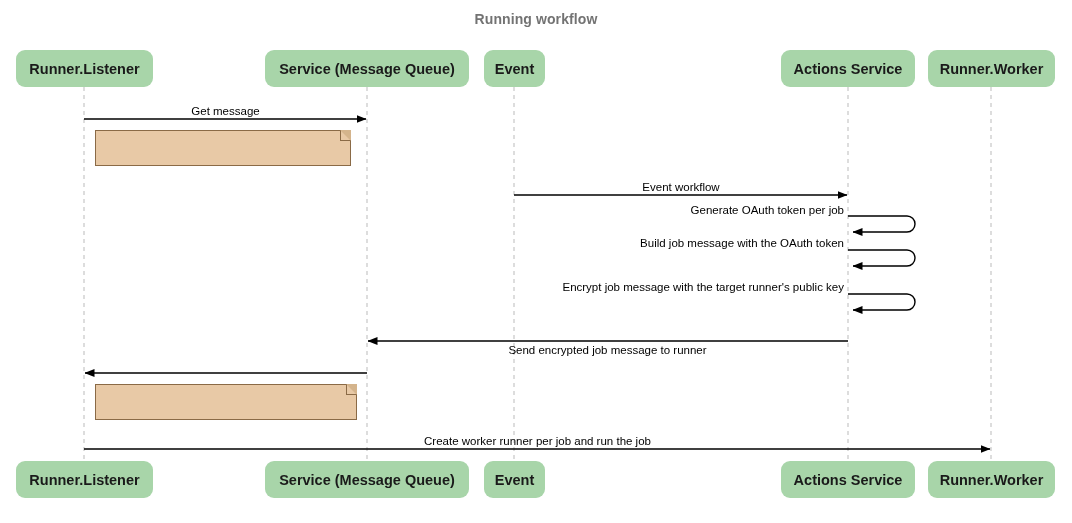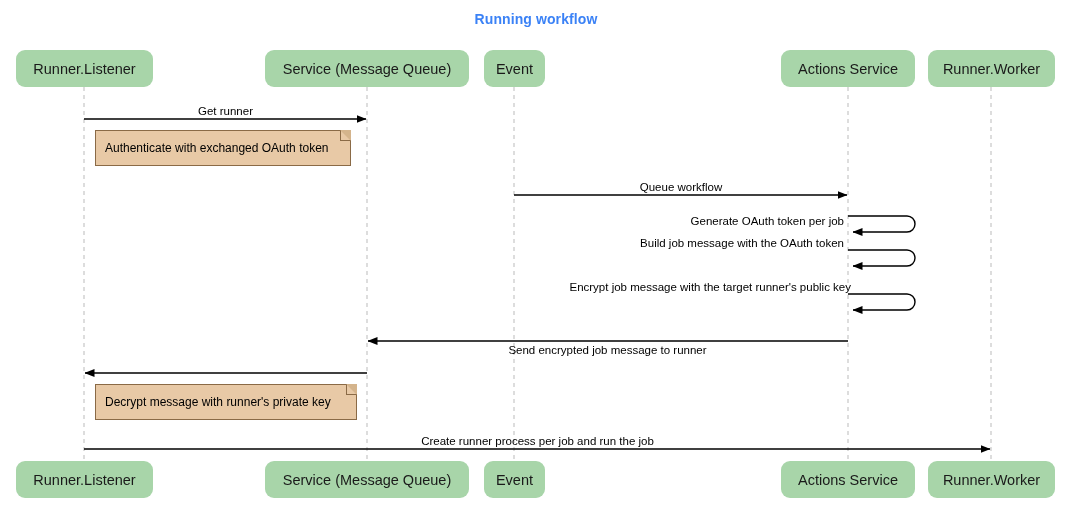--- a/index.html
+++ b/index.html
@@ -28,36 +28,37 @@
     display: block;
   }
   .diagram-title {
     position: absolute;
     left: 0;
     top: 11px;
     width: 1072px;
     text-align: center;
     font-size: 14px;
     font-weight: bold;
-    color: #3b82f6;
+    color: #737373;
     font-family: "Liberation Sans", sans-serif;
     letter-spacing: 0.1px;
   }
   .participant {
     position: absolute;
     box-sizing: border-box;
     background: #a8d5a9;
     border-radius: 9px;
     display: flex;
     align-items: center;
     justify-content: center;
     color: #1a1a1a;
     font-size: 14.5px;
     font-family: "Liberation Sans", sans-serif;
     white-space: nowrap;
+    font-weight: bold;
   }
   .msg-label {
     position: absolute;
     font-size: 11.5px;
     color: #000000;
     font-family: "Liberation Sans", sans-serif;
     white-space: nowrap;
     line-height: 12px;
   }
   .msg-label.center { transform: translateX(-50%); }
@@ -161,35 +162,33 @@
         <span>Event</span>
       </div>
       <div class="participant" style="left: 781px; top: 461px; width: 134px; height: 37px;">
         <span>Actions Service</span>
       </div>
       <div class="participant" style="left: 928px; top: 461px; width: 127px; height: 37px;">
         <span>Runner.Worker</span>
       </div>
     </div>
   <div id="message-labels">
-      <div class="msg-label center" style="left: 225.5px; top: 105px;">Get runner</div>
-      <div class="msg-label center" style="left: 681px; top: 181px;">Queue workflow</div>
-      <div class="msg-label right" style="left: 844px; top: 215px; padding-left: 38px;">Generate OAuth token per job</div>
+      <div class="msg-label center" style="left: 225.5px; top: 105px;">Get message</div>
+      <div class="msg-label center" style="left: 681px; top: 181px;">Event workflow</div>
+      <div class="msg-label right" style="left: 844px; top: 204px; padding-left: 38px;">Generate OAuth token per job</div>
       <div class="msg-label right" style="left: 844px; top: 237px; text-align: right;">Build job message with the OAuth token</div>
-      <div class="msg-label right" style="left: 844px; top: 281px; margin-left: 7px;">Encrypt job message with the target runner's public key</div>
+      <div class="msg-label right" style="left: 844px; top: 281px;">Encrypt job message with the target runner's public key</div>
       <div class="msg-label center" style="left: 607.5px; top: 344px;">Send encrypted job message to runner</div>
       <div class="msg-label center" style="left: 225.5px; top: 359px; margin-top: 24px;">Send job</div>
-      <div class="msg-label center" style="left: 537.5px; top: 435px;">Create runner process per job and run the job</div>
+      <div class="msg-label center" style="left: 537.5px; top: 435px;">Create worker runner per job and run the job</div>
     </div>
   <div id="notes-layer">
       <div class="note" style="left: 95px; top: 130px; width: 256px; height: 36px;">
         <span class="fold"></span>
         <span class="fold-edge"></span>
-        <span class="note-text">Authenticate with exchanged OAuth token</span>
       </div>
       <div class="note" style="left: 95px; top: 384px; width: 262px; height: 36px;">
         <span class="fold"></span>
         <span class="fold-edge"></span>
-        <span class="note-text">Decrypt message with runner's private key</span>
       </div>
     </div>
 
 </div>
 
 </body></html>

